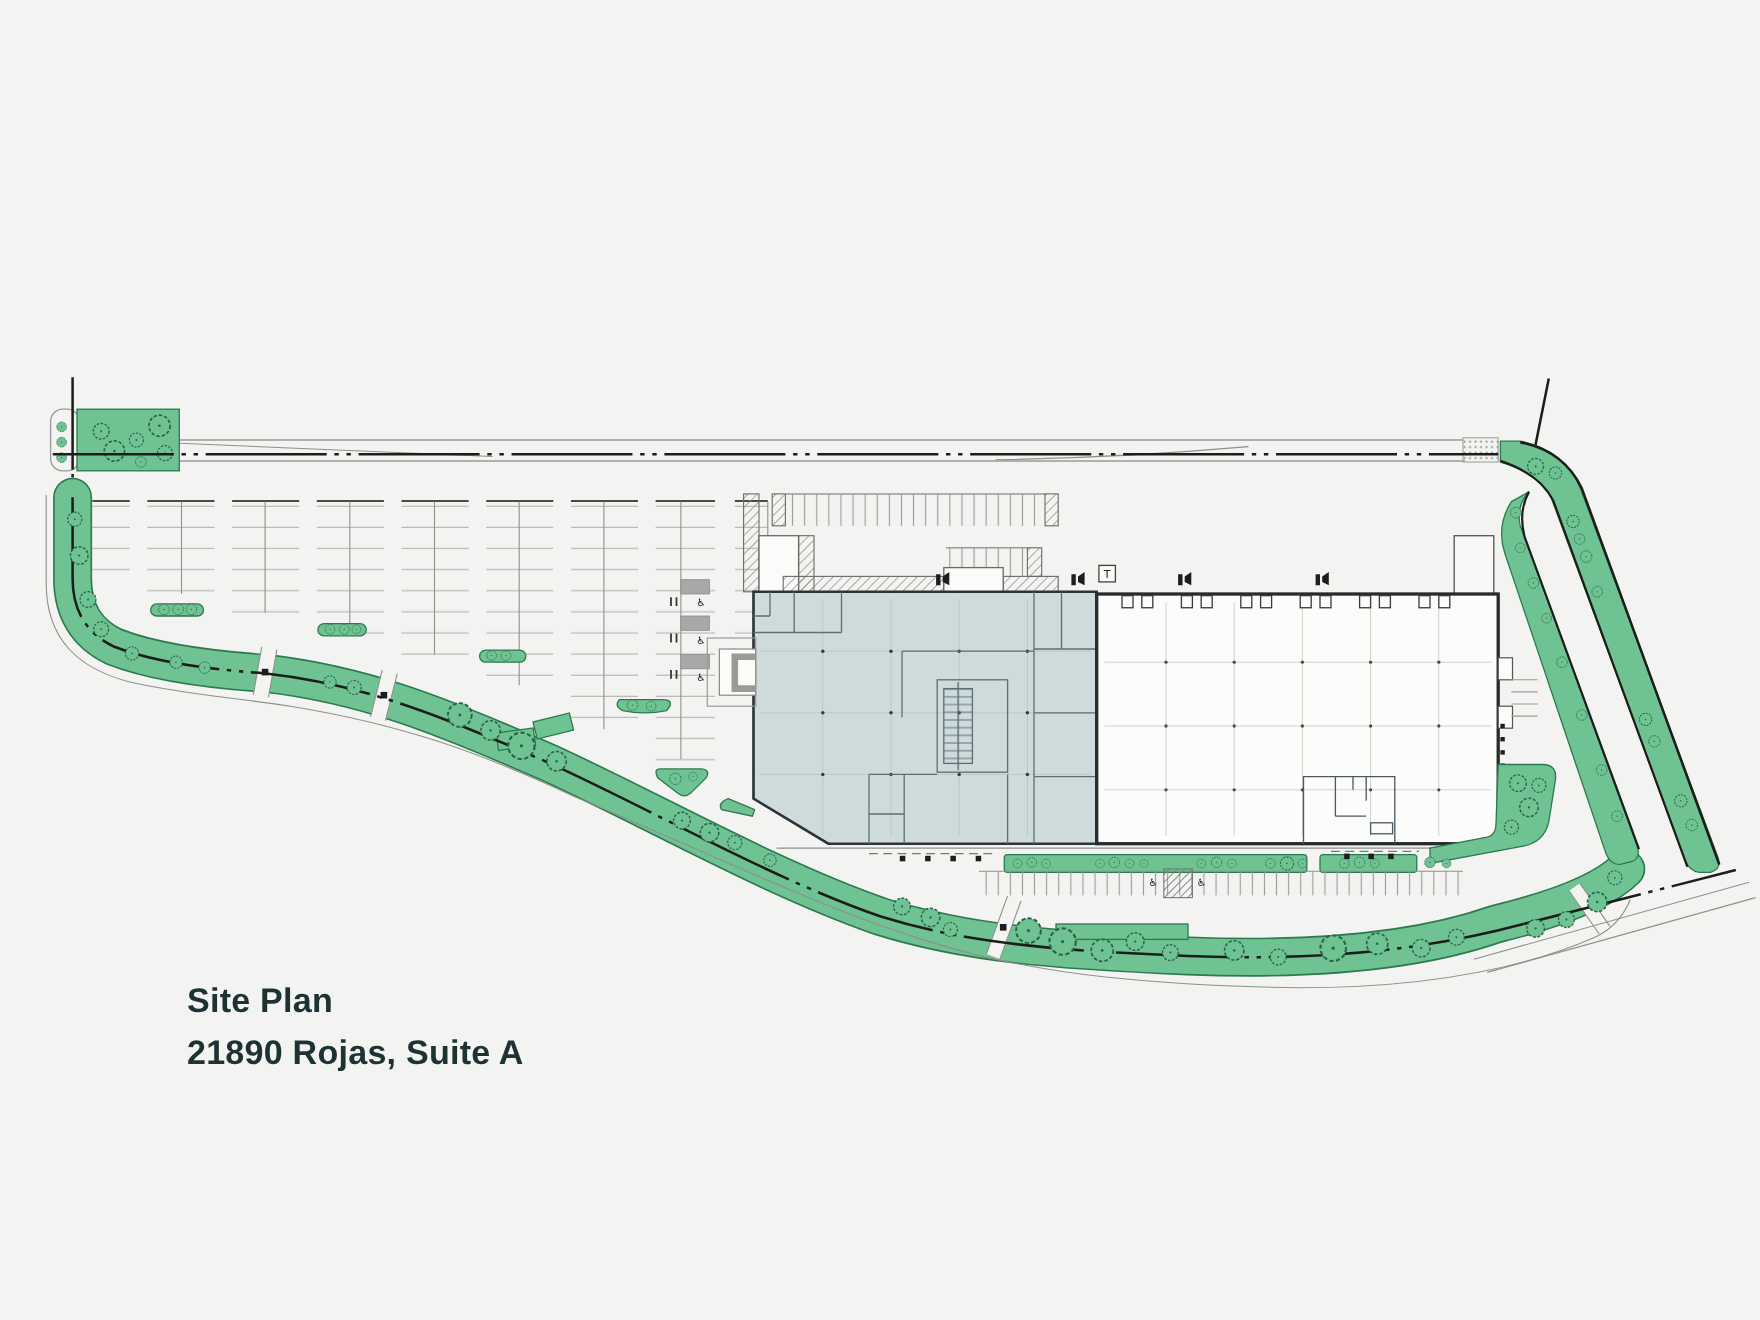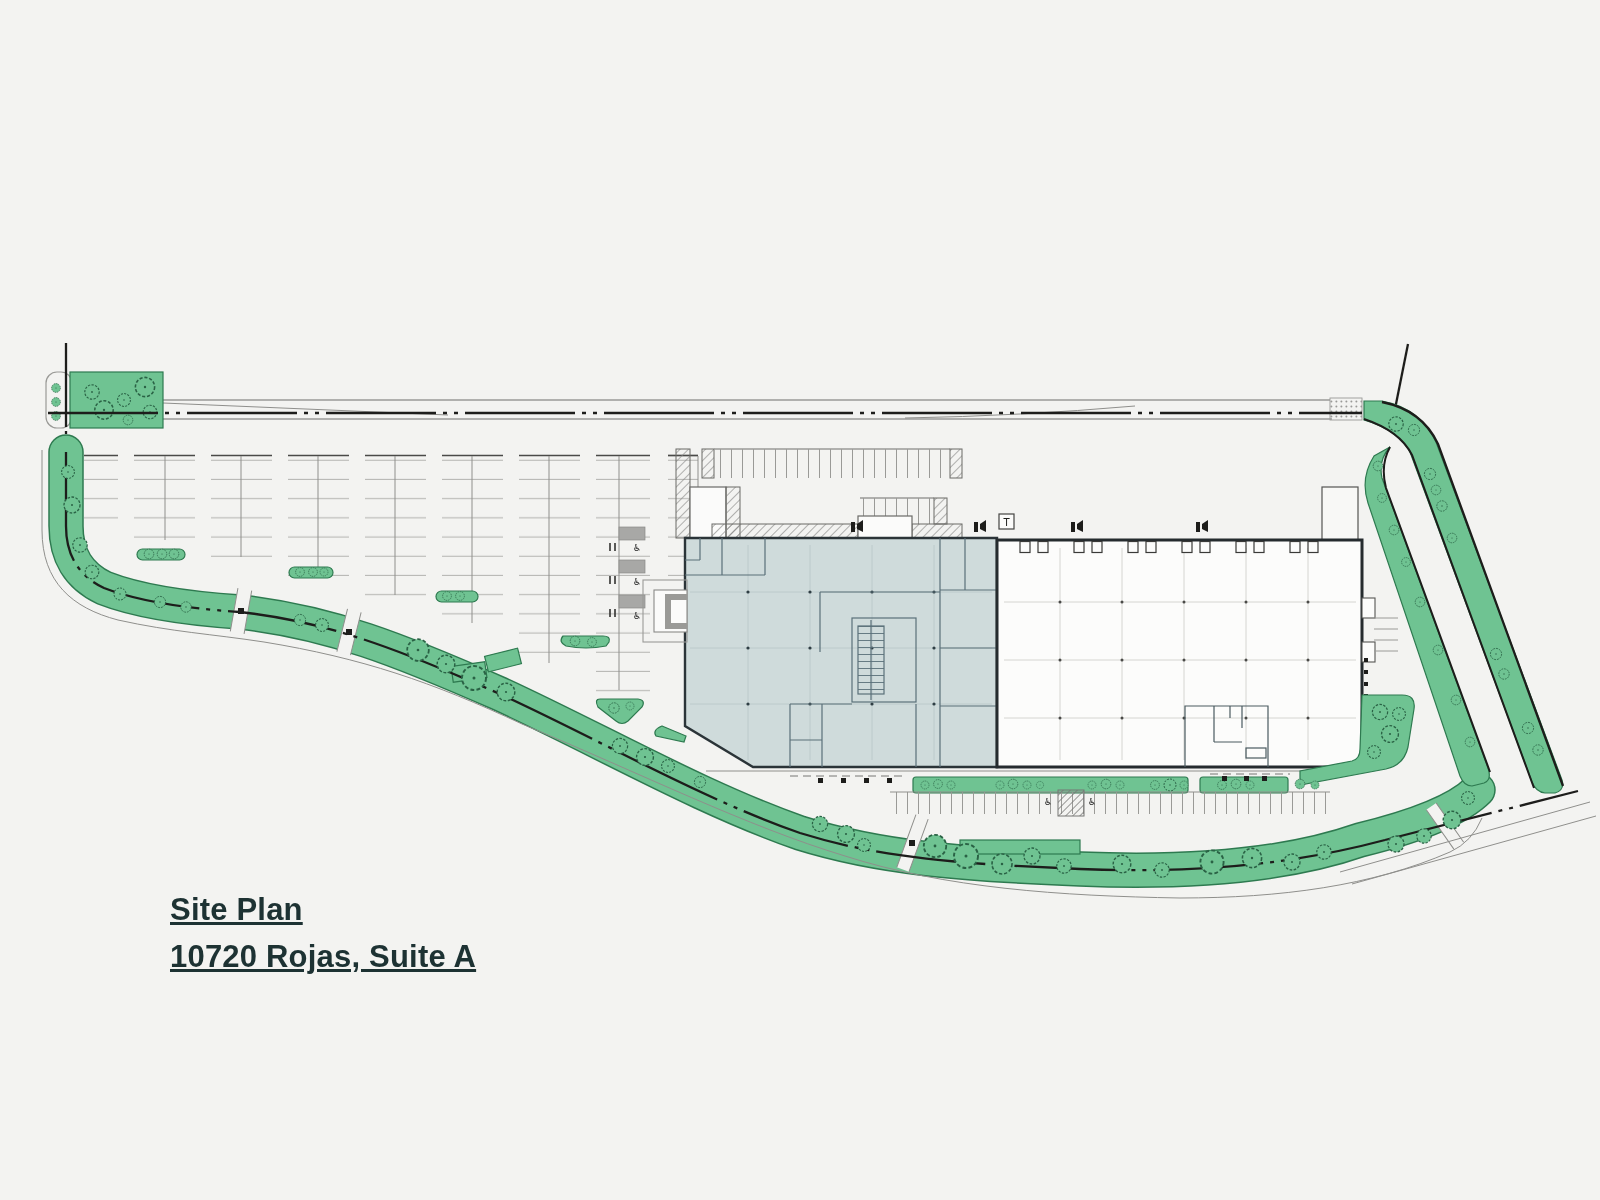--- a/index.html
+++ b/index.html
@@ -10,21 +10,21 @@
     position:relative;overflow:hidden;
   }
   .plan-wrap{position:absolute;inset:0;}
   svg{display:block}
   .title-block{
     position:absolute;left:170px;top:886px;
     color:var(--title_text,#1d3233);
     font-weight:bold;font-size:31px;line-height:47px;
     letter-spacing:0.2px;
   }
-  .title-block div{white-space:nowrap;text-decoration:underline;}
+  .title-block div{white-space:nowrap;}
   
   .roadline{stroke:#9a9a97;stroke-width:1.4;fill:none}
   .thinline{stroke:#8f8f8c;stroke-width:1;fill:none}
   .boundary{stroke:var(--boundary_line,#1d1d1b);stroke-width:2.3;fill:none;stroke-dasharray:110 7 4 7 4 7}
   .boundary-solid{stroke:var(--boundary_line,#1d1d1b);stroke-width:2.3;fill:none}
   .bandborder{stroke:var(--landscape_outline,#2e7a50);stroke-width:35.5;fill:none;stroke-linecap:round;stroke-linejoin:round}
   .bandfill{stroke:var(--landscape_green,#6fc392);stroke-width:32.5;fill:none;stroke-linecap:round;stroke-linejoin:round}
   .green{fill:var(--landscape_green,#6fc392);stroke:var(--landscape_outline,#2e7a50);stroke-width:1.2}
   .tfill{fill:var(--landscape_green,#6fc392);stroke:#2a6245;stroke-width:1.3;stroke-dasharray:2.6 1.5}
   .tdot{fill:#2a6245;stroke:none}
@@ -452,15 +452,15 @@
       <use href="#tree" transform="translate(1420,602) scale(0.6)"></use>
           <use href="#tree" transform="translate(1438,650) scale(0.6)"></use>
       <use href="#tree" transform="translate(1456,700) scale(0.6)"></use>
           <use href="#tree" transform="translate(1470,742) scale(0.6)"></use>
     </g>
   </g>
 </svg>
 
 <div class="title-block">
   <div>Site Plan</div>
-  <div>10720 Rojas, Suite A</div>
+  <div>21890 Rojas, Suite A</div>
 </div>
 </div>
 
 </body></html>

